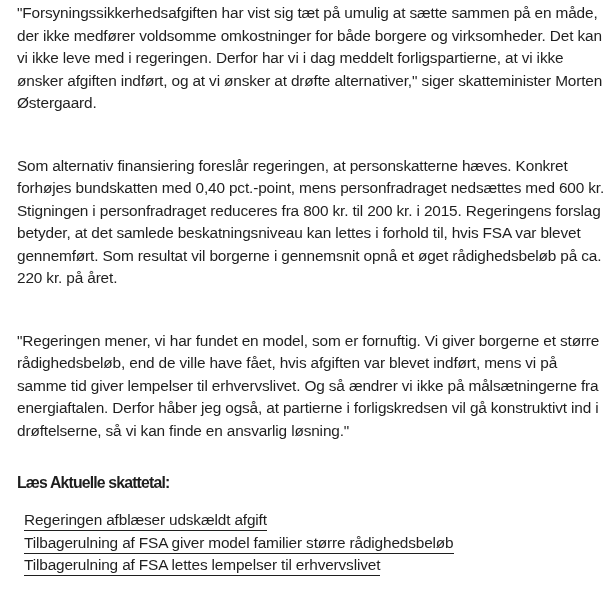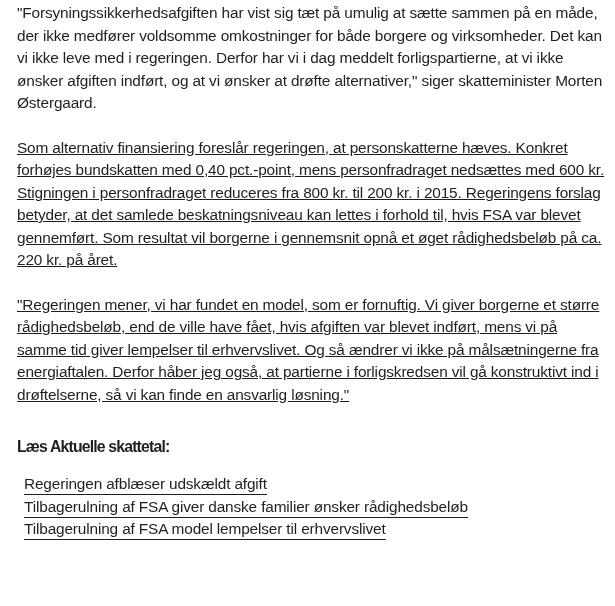--- a/index.html
+++ b/index.html
@@ -18,22 +18,21 @@
       position: relative;
       padding: 2px 8px 0 17px;
     }
     p.para {
       margin: 0;
       font-size: 15.4px;
       line-height: 22.5px;
       letter-spacing: -0.15px;
     }
     p.para + p.para {
-      margin-top: 22px;
-      text-decoration: underline;
+      margin-top: 40px;
     }
     h3.related-heading {
       margin: 30px 0 0 0;
       font-family: "Liberation Sans", sans-serif;
       font-weight: bold;
       font-size: 17px;
       line-height: 22px;
       letter-spacing: -0.9px;
       transform: scaleX(0.93);
       transform-origin: left center;
@@ -68,20 +67,20 @@
   <p class="para">Som alternativ finansiering foreslår regeringen, at personskatterne hæves. Konkret forhøjes bundskatten med 0,40 pct.-point, mens personfradraget nedsættes med 600 kr. Stigningen i personfradraget reduceres fra 800 kr. til 200 kr. i 2015. Regeringens forslag betyder, at det samlede beskatningsniveau kan lettes i forhold til, hvis FSA var blevet gennemført. Som resultat vil borgerne i gennemsnit opnå et øget rådighedsbeløb på ca. 220 kr. på året.</p>
   <p class="para">"Regeringen mener, vi har fundet en model, som er fornuftig. Vi giver borgerne et større rådighedsbeløb, end de ville have fået, hvis afgiften var blevet indført, mens vi på samme tid giver lempelser til erhvervslivet. Og så ændrer vi ikke på målsætningerne fra energiaftalen. Derfor håber jeg også, at partierne i forligskredsen vil gå konstruktivt ind i drøftelserne, så vi kan finde en ansvarlig løsning."</p>
 
   <section>
     <h3 class="related-heading">Læs Aktuelle skattetal:</h3>
     <ul class="related-links">
       <li>
         <a href="#">Regeringen afblæser udskældt afgift</a>
       </li>
       <li>
-        <a href="#">Tilbagerulning af FSA giver danske familier ønsker rådighedsbeløb</a>
+        <a href="#">Tilbagerulning af FSA giver model familier større rådighedsbeløb</a>
       </li>
       <li>
-        <a href="#">Tilbagerulning af FSA model lempelser til erhvervslivet</a>
+        <a href="#">Tilbagerulning af FSA lettes lempelser til erhvervslivet</a>
       </li>
     </ul>
   </section>
 </div>
 
 </body></html>

